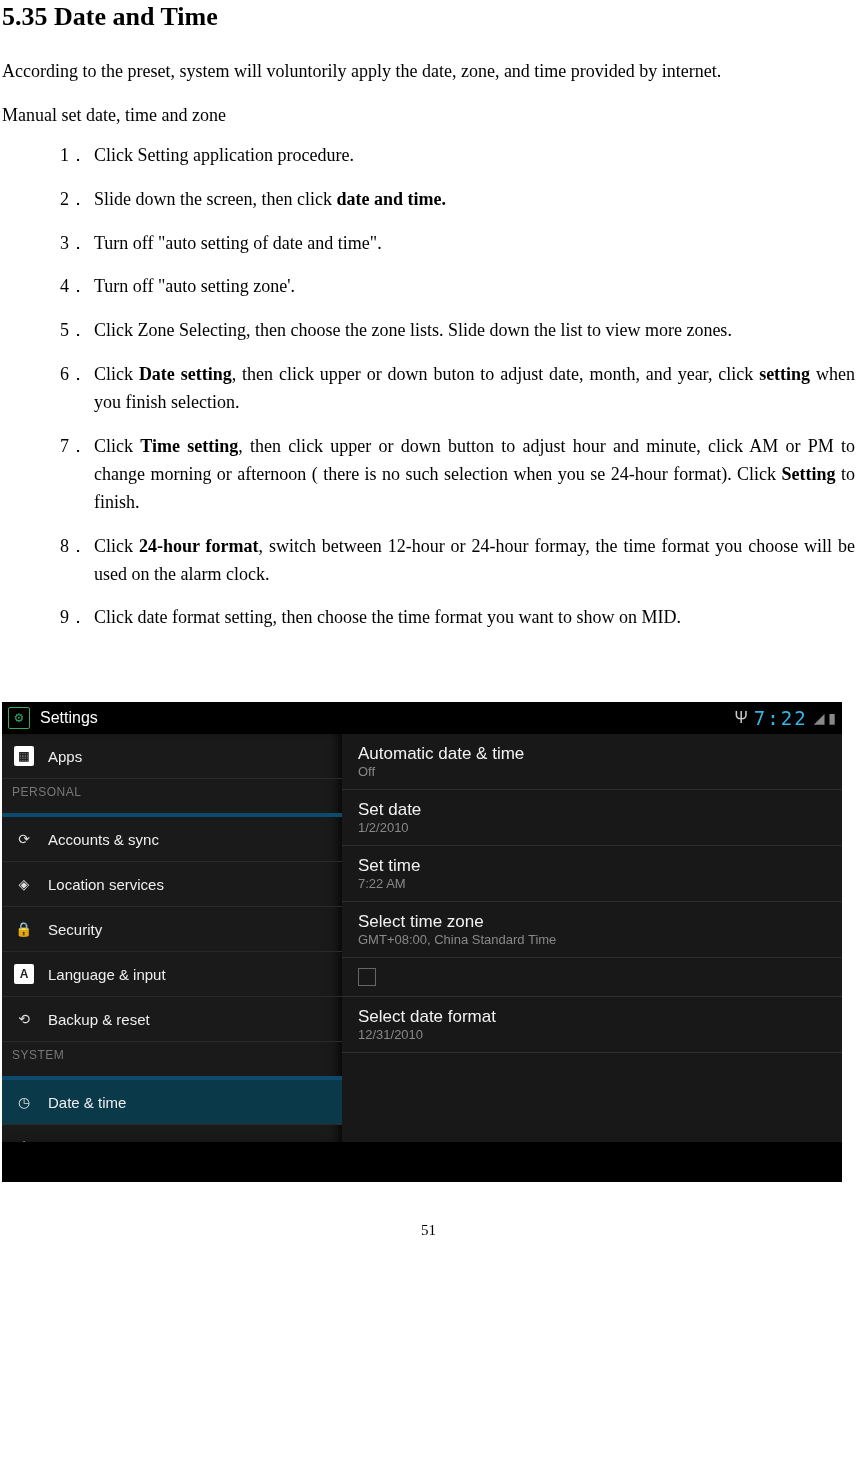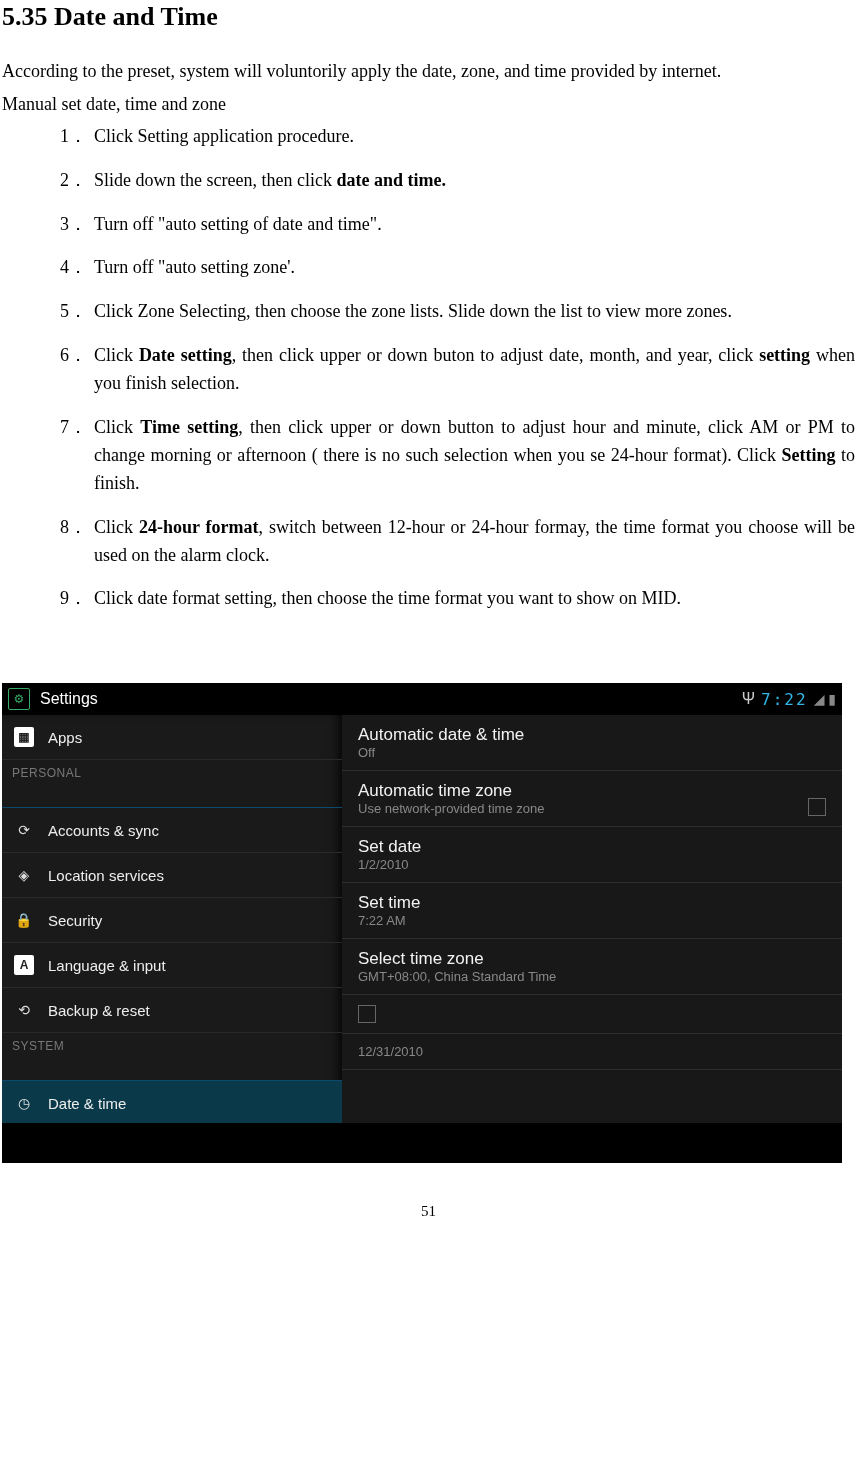--- a/index.html
+++ b/index.html
@@ -20,24 +20,24 @@
   }
   .justify {
     text-align: justify;
   }
   p {
     font-size: 18px;
     line-height: 1.55;
     margin: 0 0 16px 0;
   }
   .intro {
-    margin-bottom: 5px;
+    margin-bottom: 16px;
   }
   .subhead {
-    margin-bottom: 4px;
+    margin-bottom: 12px;
   }
   ol {
     list-style: none;
     padding: 0;
     margin: 0;
   }
   ol li {
     font-size: 18px;
     line-height: 1.55;
     margin: 0 0 16px 0;
@@ -86,21 +86,21 @@
     display:flex;align-items:center;justify-content:center;
     color:#3a6; font-size:12px;
   }
   .status-right {
     margin-left: auto;
     display: flex;
     align-items: center;
     gap: 6px;
     color: #33b5e5;
   }
-  .clock-digits { font-family: monospace; letter-spacing: 2px; font-size: 16px; color:#33b5e5; }
+  .clock-digits { font-family: monospace; letter-spacing: 2px; font-size: 19px; color:#33b5e5; }
   .sig-icons { color:#888; font-size:14px; display:flex; gap:2px; }
 
   .panes {
     display: flex;
     position: absolute;
     top: 32px; left:0; right:0; bottom: 40px;
   }
   .left-pane {
     width: 340px;
     background: #1a1a1a;
@@ -119,25 +119,25 @@
     color: #eee;
     font-size: 15px;
     border-bottom: 1px solid #2a2a2a;
     gap: 14px;
   }
   .nav-row.selected {
     background: #0a3a4a;
   }
   .nav-header {
     height: 28px;
-    padding: 6px 10px 13px 10px;
+    padding: 6px 10px 0 10px;
     color: #777;
     font-size: 12px;
     letter-spacing: 0.5px;
-    border-bottom: 1px solid #0c4a6e;
+    border-bottom: 4px solid #0c4a6e;
   }
   .nav-icon {
     width: 20px; height:20px;
     display:flex; align-items:center; justify-content:center;
     font-size:14px;
     color:#ddd;
   }
   .nav-icon.box {
     background:#fff; color:#222; border-radius:2px; font-size:12px; font-weight:bold;
   }
@@ -233,27 +233,20 @@
 
       <div class="right-pane">
         <div class="det-row">
           <div class="det-main">
             <div class="det-title">Automatic date &amp; time</div>
             <div class="det-sub">Off</div>
           </div>
         </div>
         <div class="det-row">
           <div class="det-main">
-            <div class="det-title">Automatic time zone</div>
-            <div class="det-sub">Use network-provided time zone</div>
-          </div>
-          <div class="det-check"></div>
-        </div>
-        <div class="det-row">
-          <div class="det-main">
             <div class="det-title">Set date</div>
             <div class="det-sub">1/2/2010</div>
           </div>
         </div>
         <div class="det-row">
           <div class="det-main">
             <div class="det-title">Set time</div>
             <div class="det-sub">7:22 AM</div>
           </div>
         </div>
@@ -261,20 +254,21 @@
           <div class="det-main">
             <div class="det-title">Select time zone</div>
             <div class="det-sub">GMT+08:00, China Standard Time</div>
           </div>
         </div>
         <div class="det-row">
           <div class="det-check"></div>
         </div>
         <div class="det-row">
           <div class="det-main">
+            <div class="det-title">Select date format</div>
             <div class="det-sub">12/31/2010</div>
           </div>
         </div>
       </div>
     </div>
     <div class="navbar"></div>
   </div>
 
   <div class="footer-pg">51</div>
 </div>

